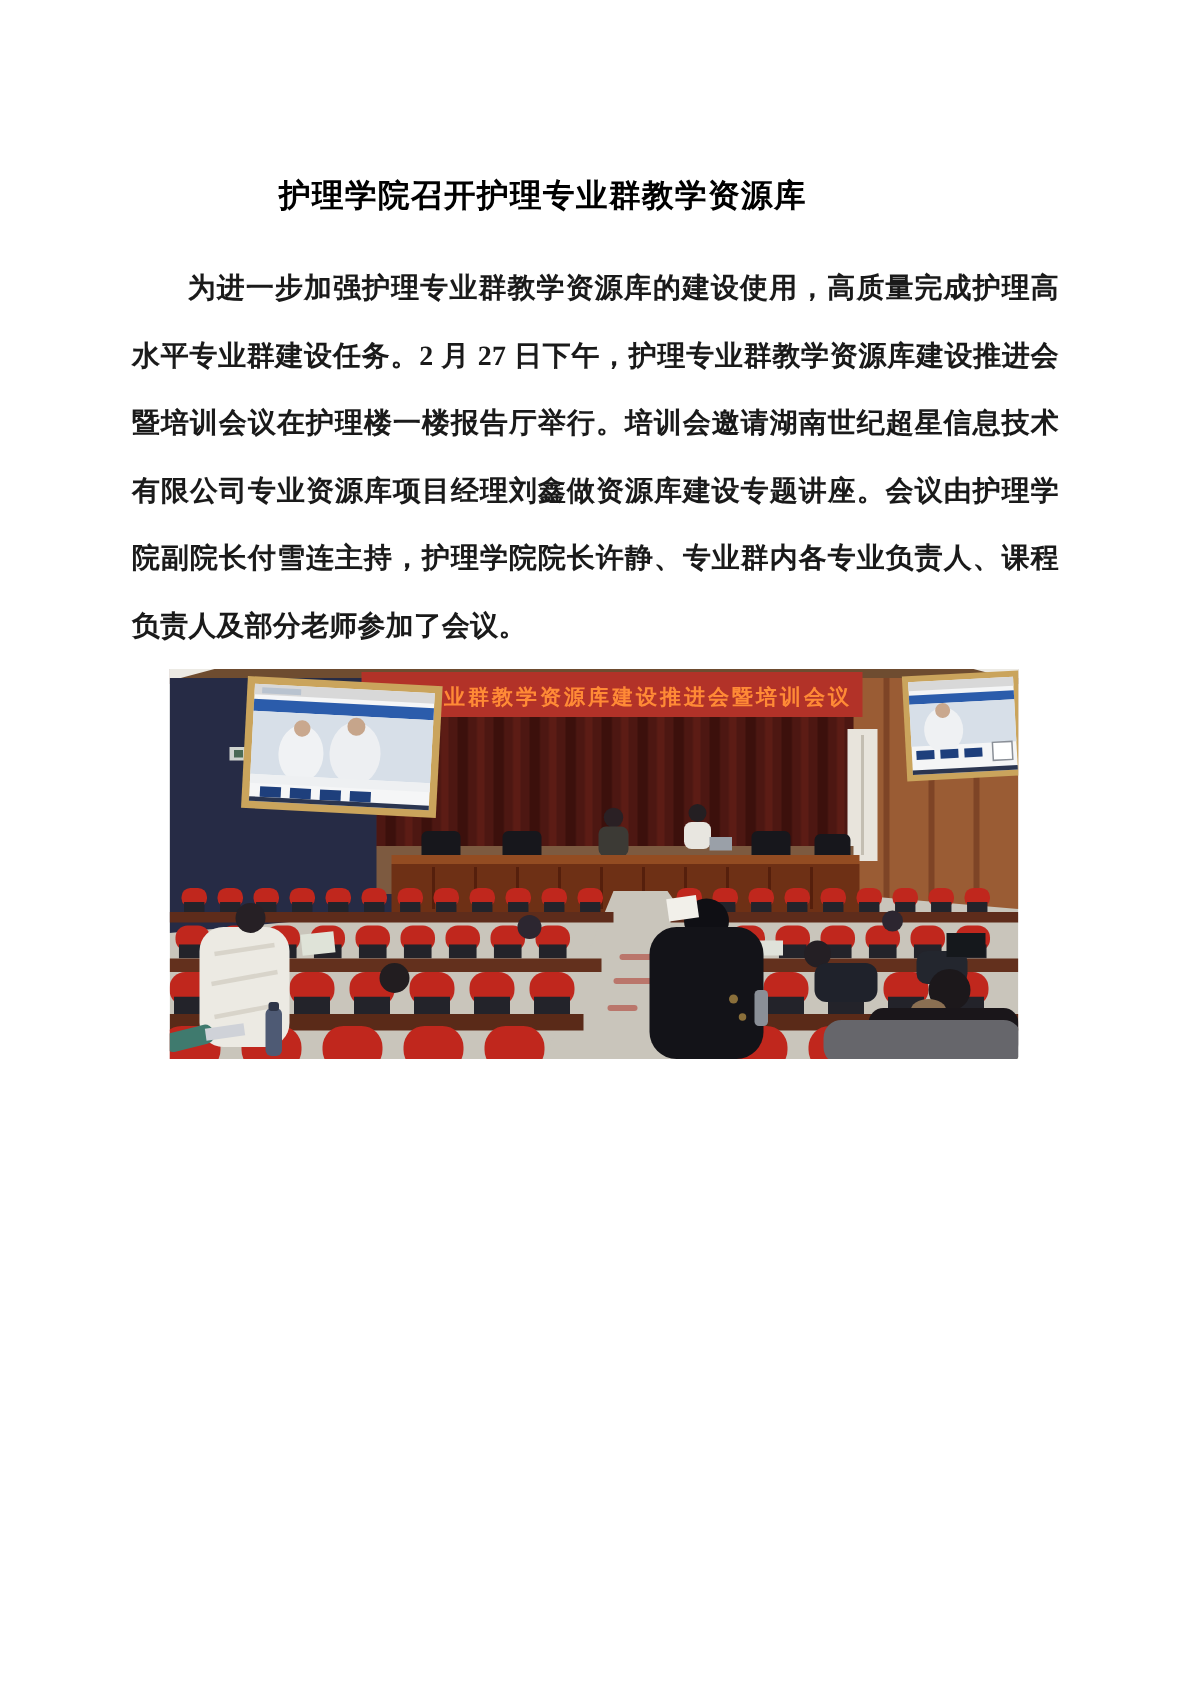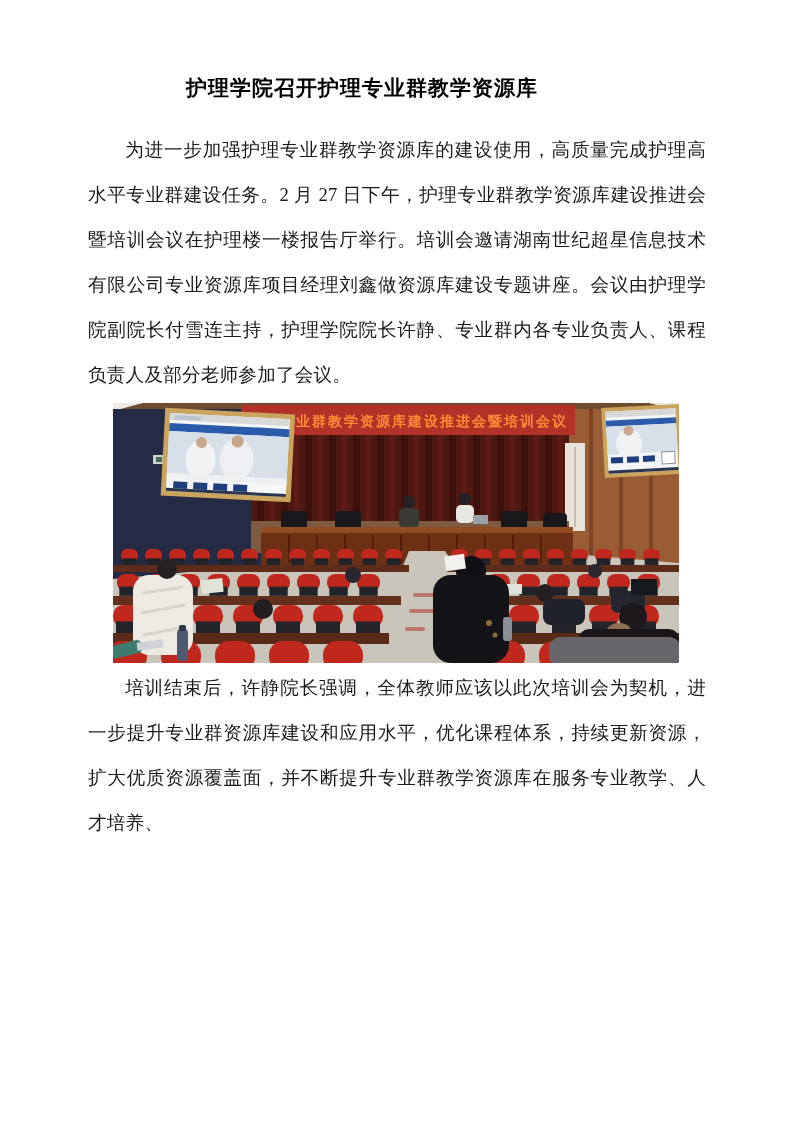--- a/index.html
+++ b/index.html
@@ -3,21 +3,21 @@
 <meta charset="utf-8">
 <style>
   * { margin: 0; padding: 0; box-sizing: border-box; }
   html, body { background: #ffffff; }
   .page {
     position: relative;
     width: 724px;
     height: 1122px;
     background: #ffffff;
     overflow: hidden;
-    padding-top: 75px;
+    padding-top: 118px;
     font-family: "Liberation Serif", serif;
     color: #1a1a1a;
   }
   .doc-title {
     text-align: center;
     font-family: "Liberation Sans", sans-serif;
     font-weight: bold;
     font-size: 21px;
     line-height: 26px;
     letter-spacing: 1px;
@@ -25,21 +25,21 @@
   }
   .doc-title.second { margin-top: 34px; }
   .content {
     width: 618px;
     margin-left: 88px;
     font-size: 18.6px;
     line-height: 45px;
     text-align: justify;
     letter-spacing: 0.2px;
   }
-  .content.first { margin-top: 26px; }
+  .content.first { margin-top: 26px; font-weight: bold; }
   .content p { text-indent: 2em; margin: 0; }
   figure.photo {
     width: 566px;
     height: 260px;
     margin: 6px 0 2px 113px;
     overflow: hidden;
   }
   figure.photo svg { display: block; }
 </style>
 </head>
@@ -279,16 +279,15 @@
 
         <rect x="436" y="234" width="132" height="30" rx="12" fill="#66666b"></rect>
 
         <rect x="-4" y="240" width="34" height="13" rx="6" fill="#3f7a6e" transform="rotate(-14 12 246)"></rect>
         <rect x="24" y="238" width="26" height="8" fill="#cfd2d8" transform="rotate(-8 37 242)"></rect>
       </g>
     </svg>
   </figure>
 
   <div class="content">
-    <p>培训结束后，许静院长强调，全体教师应该以此次培训会为契机，进一步提升专业群资源库建设和应用水平，优化课程体系，持续更新资源，扩大优质资源覆盖面，并不断提升专业群教学资源库在服务专业教学、人才培养、</p>
   </div>
 
 </div>
 
 </body></html>

